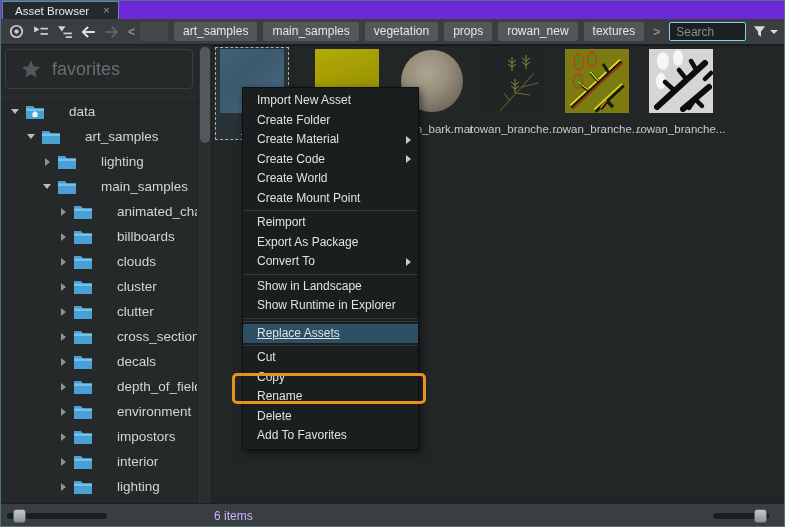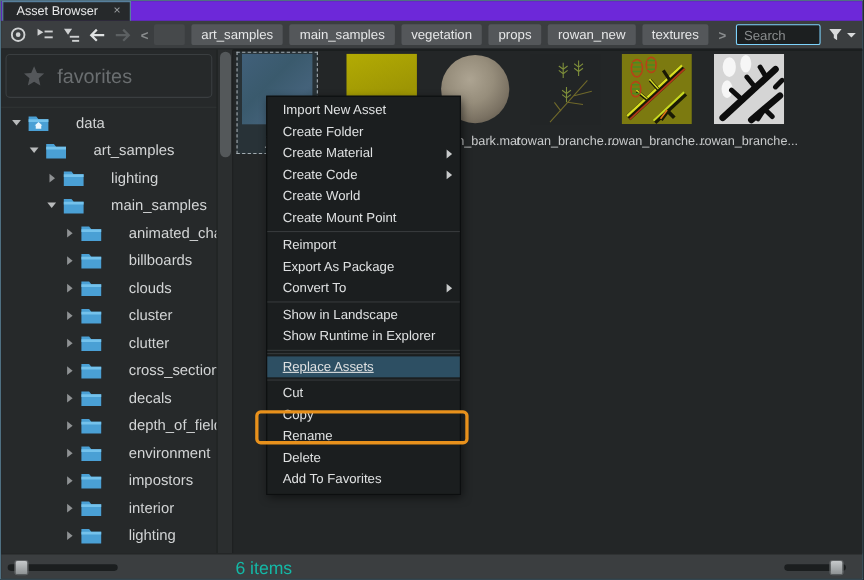--- a/index.html
+++ b/index.html
@@ -77,21 +77,21 @@
   .msep { height:1px; background:#36393b; margin:2px 0; }
   .annotation {
     position:absolute; left:231px; top:372px; width:194px; height:31px;
     border:3px solid #e8911c; border-radius:5px; z-index:11; pointer-events:none;
   }
   
   .statusbar { position:absolute; left:0; top:502px; width:100%; height:25px; background:#3b3e40; border-top:1px solid #1e2122; }
   .slider-track { position:absolute; height:6px; background:#1b1e1f; border-radius:3px; top:9px; }
   .slider-thumb { position:absolute; width:13px; height:14px; top:-4px; border-radius:3px;
     background:linear-gradient(#c6c9cb,#8e9294); border:1px solid #5e6163; }
-  .items-count { position:absolute; left:213px; top:5px; font-size:16px; color:#14b8a6; }
+  .items-count { position:absolute; left:213px; top:5px; font-size:12px; color:#c4b5fd; }
 </style>
 </head>
 <body>
 
 <div class="window">
 
   <div class="tabbar">
     <div class="tab">
       <span>Asset Browser</span>
       <span class="tab-close">×</span>

